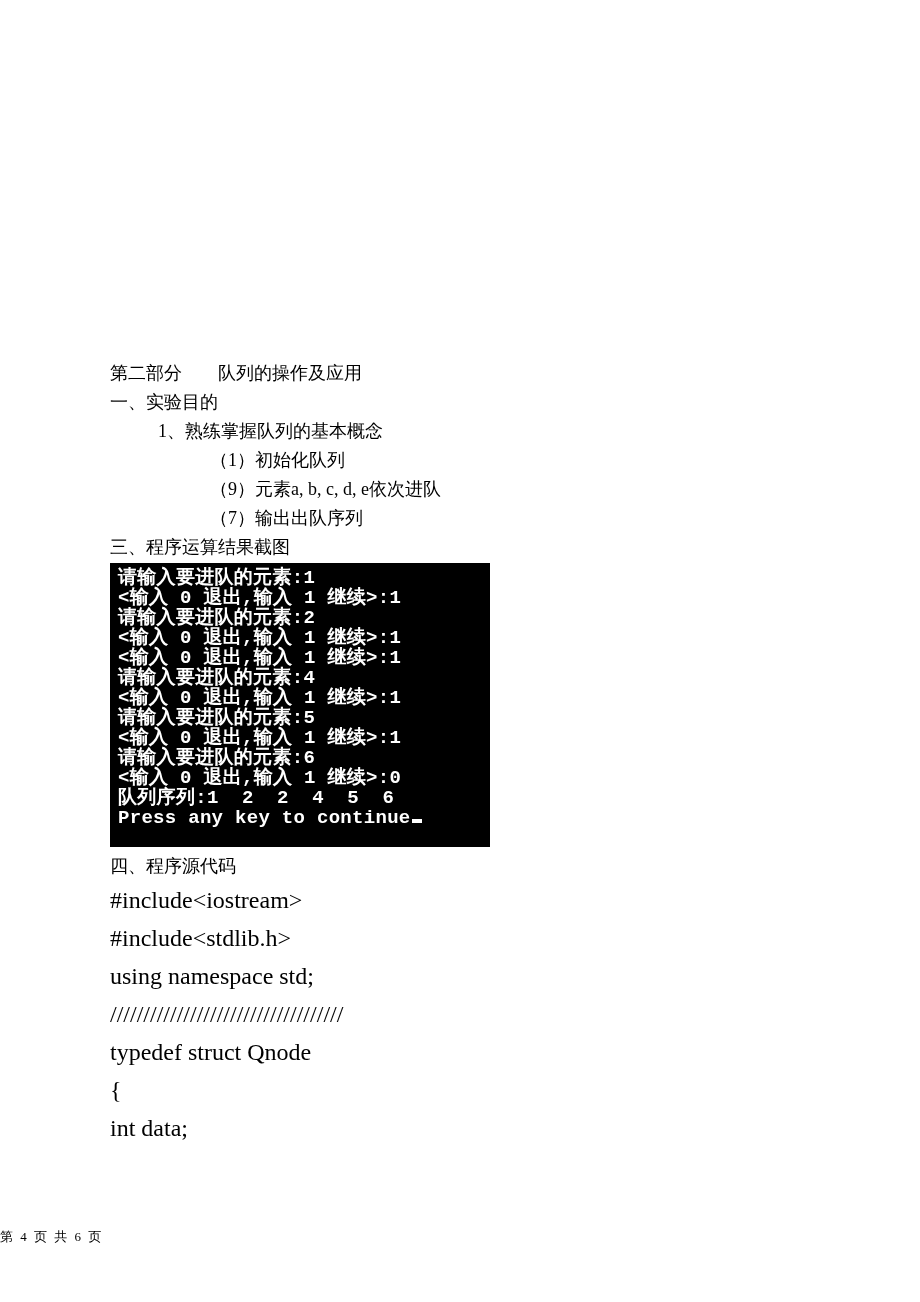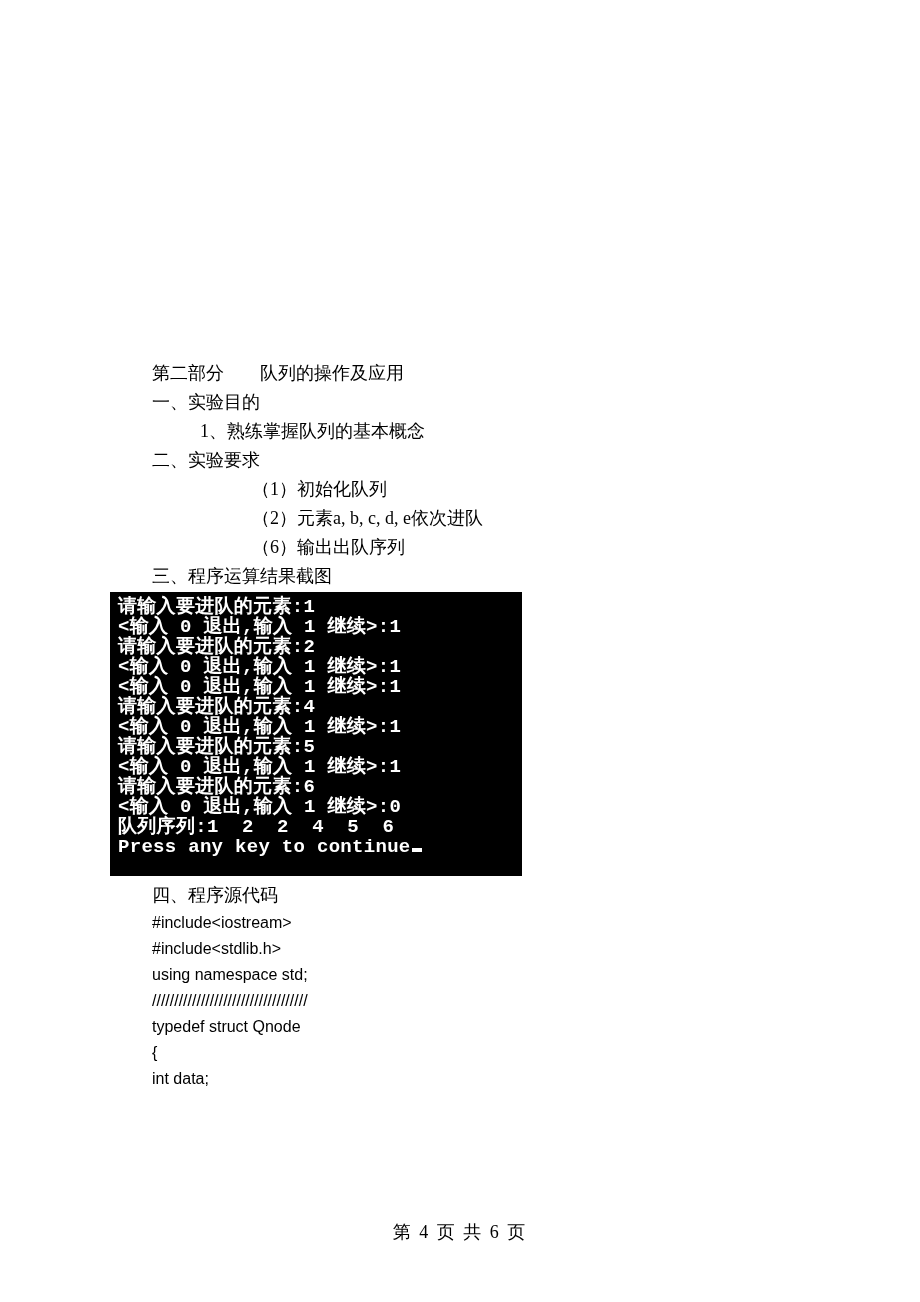--- a/index.html
+++ b/index.html
@@ -9,67 +9,65 @@
     height: 1302px;
     font-family: "SimSun", "宋体", serif;
     font-size: 18px;
     color: #000;
     line-height: 1.5;
     position: relative;
   }
   .page {
     padding: 360px 110px 0 110px;
   }
-  .line { margin-bottom: 2px; margin-left: 42px; }
+  .line { margin-bottom: 2px; }
   .indent-1 { padding-left: 48px; }
   .indent-2 { padding-left: 100px; }
   .screenshot {
     background: #000;
     color: #fff;
-    width: 412px;
+    width: 380px;
     padding: 6px 24px 18px 8px;
     font-family: "SimSun", "Courier New", monospace;
     font-size: 19px;
     line-height: 1.0;
     margin: 2px 0 6px 0;
     font-weight: bold;
     letter-spacing: 0.3px;
   }
   .screenshot .tline { white-space: pre; margin-bottom: 1px; }
   .screenshot .cursor {
     display: inline-block;
     width: 10px; height: 4px;
     background: #fff;
     vertical-align: baseline;
     margin-left: 1px;
   }
-  .code { font-family: Liberation Sans, sans-serif; font-size: 16px; }
+  .code { font-family: Liberation Serif, serif; font-size: 24px; }
   .footer {
     position: absolute;
     bottom: 56px;
     width: 100%;
-    text-align: center;
-    font-size: 18px;
+    font-size: 13px;
     letter-spacing: 2px;
   }
 </style>
 </head>
 <body>
 
 <div class="page">
 
   <div class="line">第二部分　　队列的操作及应用</div>
 
   <div class="line">一、实验目的</div>
   <div class="line indent-1">1、熟练掌握队列的基本概念</div>
 
-  <div class="line">二、实验要求</div>
   <div class="line indent-2">（1）初始化队列</div>
-  <div class="line indent-2">（2）元素a, b, c, d, e依次进队</div>
-  <div class="line indent-2">（6）输出出队序列</div>
+  <div class="line indent-2">（9）元素a, b, c, d, e依次进队</div>
+  <div class="line indent-2">（7）输出出队序列</div>
 
   <div class="line">三、程序运算结果截图</div>
 
   <div class="screenshot">
     <div class="tline">请输入要进队的元素:1</div>
     <div class="tline">&lt;输入 0 退出,输入 1 继续&gt;:1</div>
     <div class="tline">请输入要进队的元素:2</div>
     <div class="tline">&lt;输入 0 退出,输入 1 继续&gt;:1</div>
     <div class="tline">&lt;输入 0 退出,输入 1 继续&gt;:1</div>
     <div class="tline">请输入要进队的元素:4</div>

